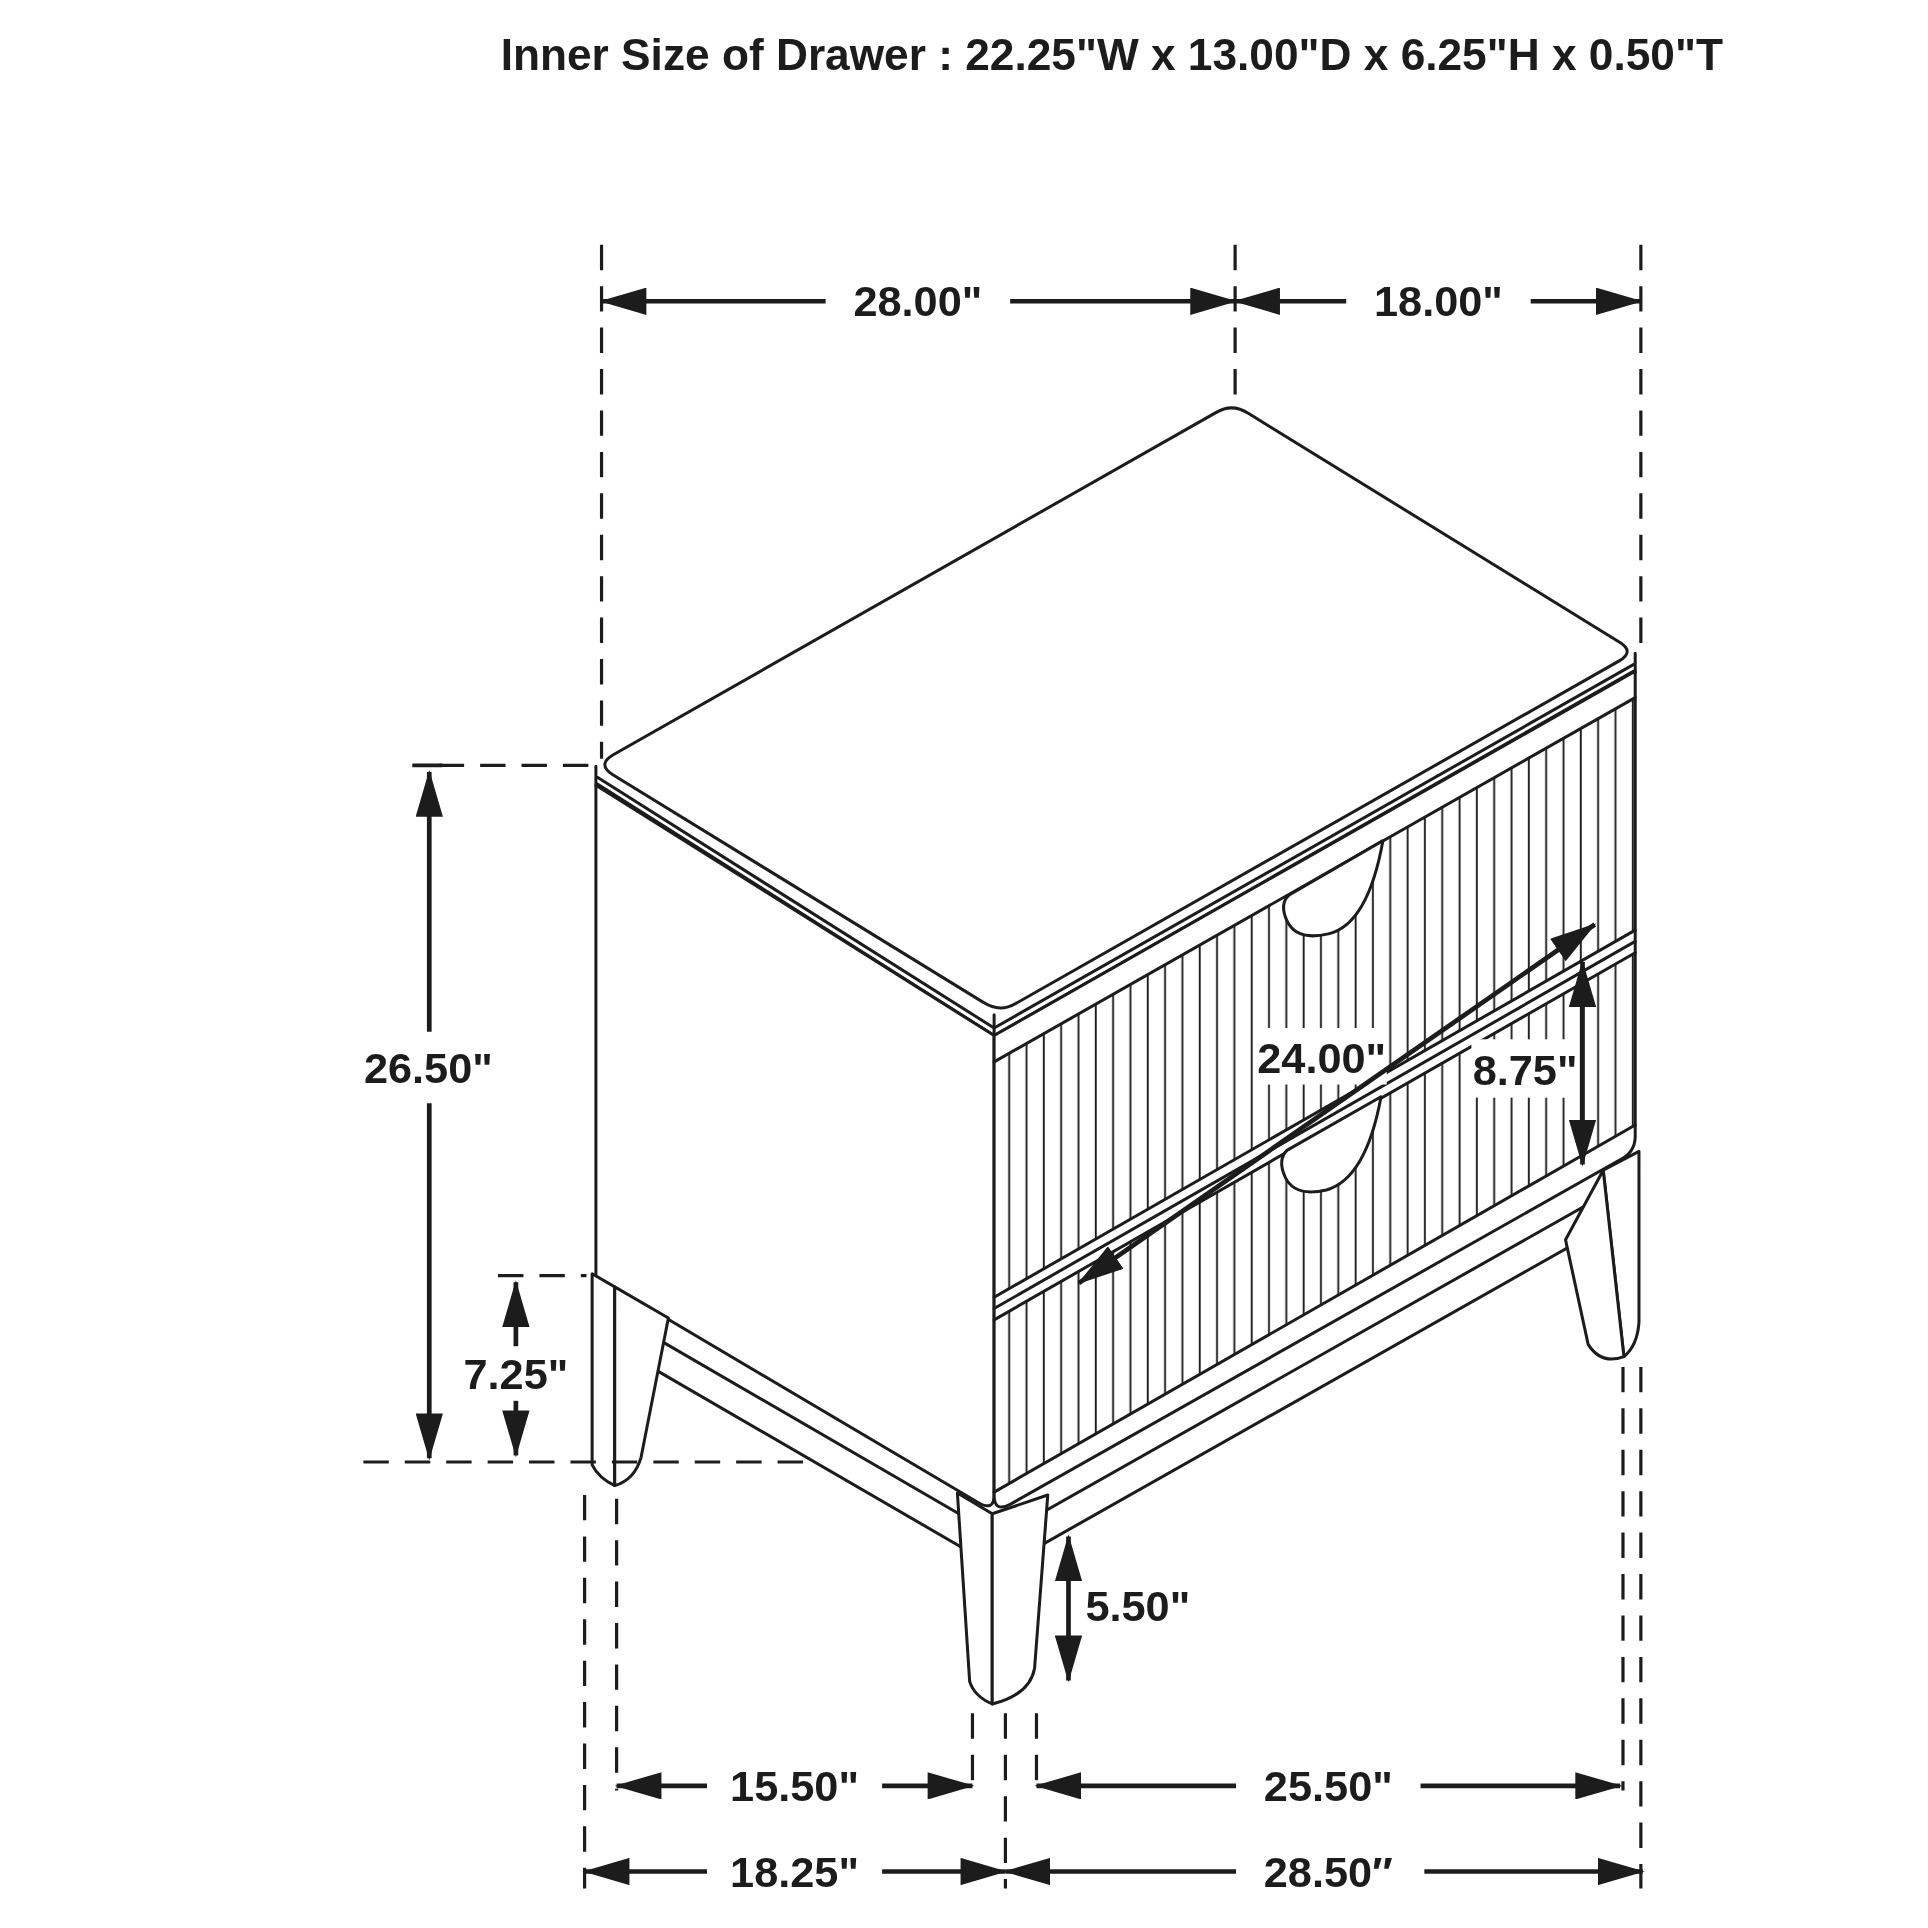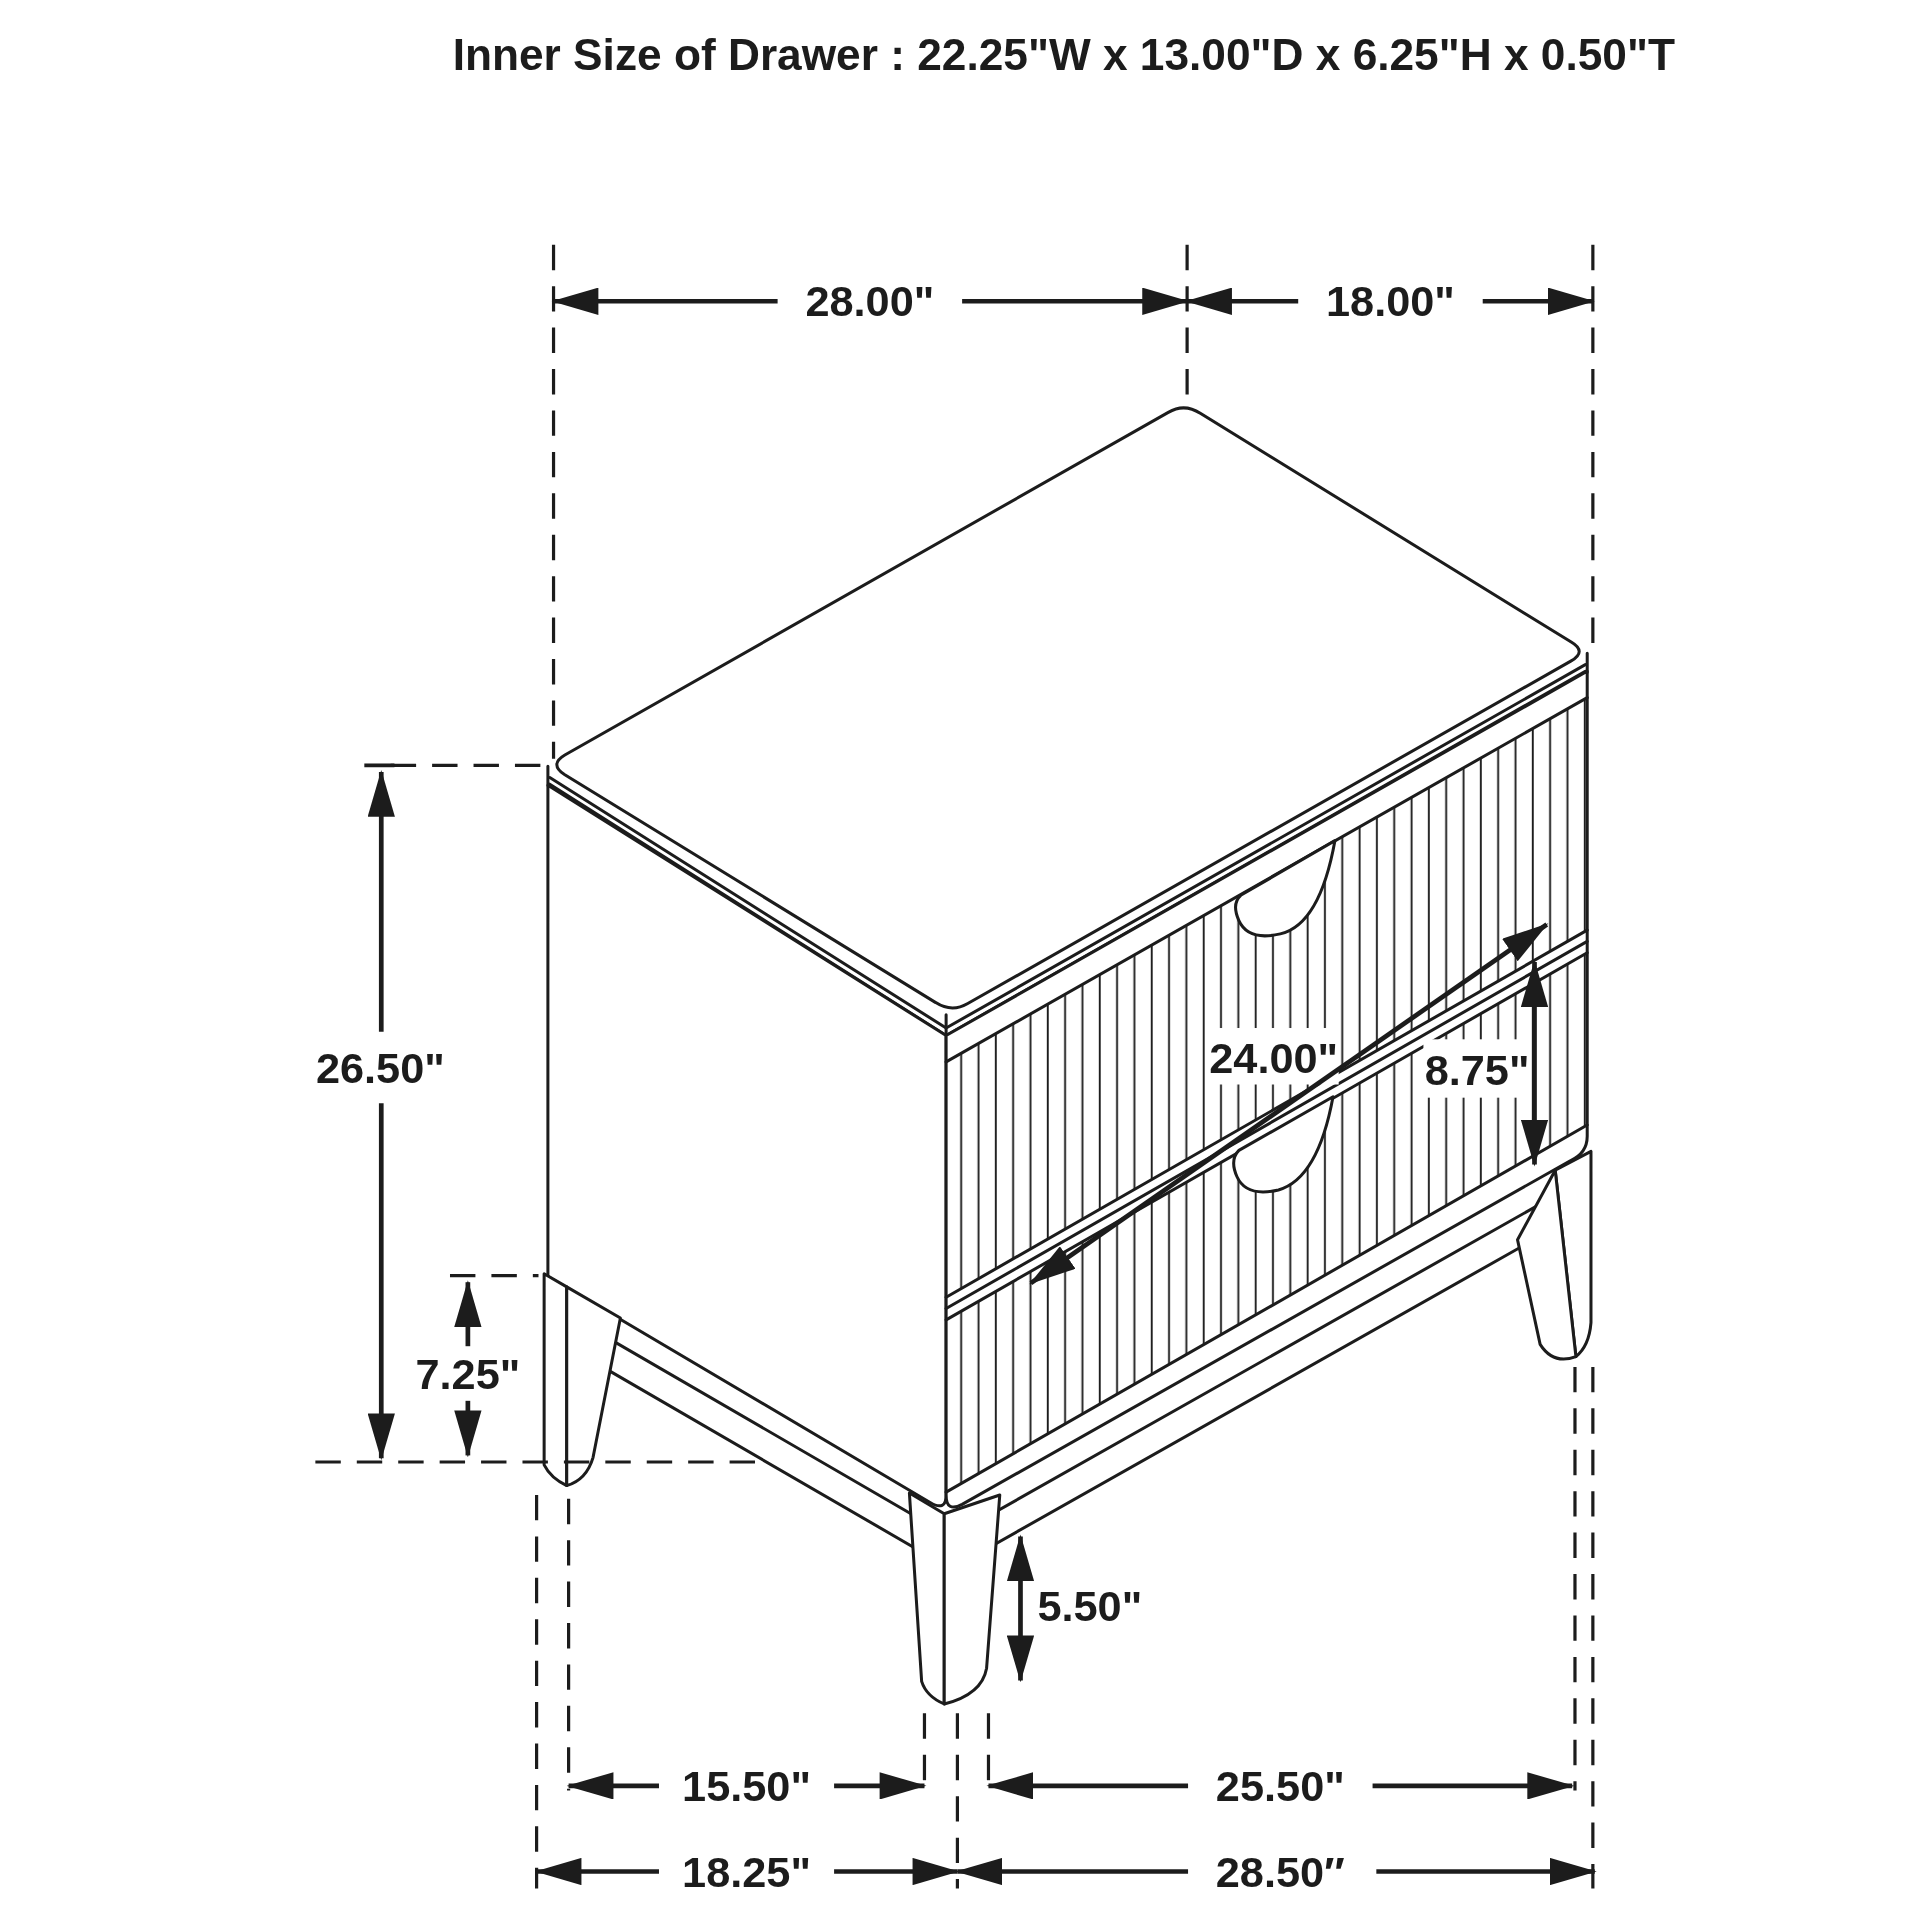--- a/index.html
+++ b/index.html
@@ -1,16 +1,16 @@
 <!DOCTYPE html>
 <html style="font-size:15px"><head>
 <meta charset="utf-8">
 <style>
   html,body{margin:0;padding:0;background:#ffffff;}
-  .page{width:1712px;height:1928px;position:relative;background:#fff;overflow:hidden;}
+  .page{width:1712px;height:1928px;position:relative;background:#fff;overflow:hidden;margin-left:48px;}
   svg{display:block;}
   text{font-family:"Liberation Sans","DejaVu Sans",sans-serif;font-weight:700;fill:#1c1c1c;}
   .dim-label{font-size:46px;}
   .title-label{font-size:47px;}
 </style>
 </head>
 <body>
 
 <div class="page">
 <svg width="1928" height="1928" viewBox="0 0 2048 2048">

